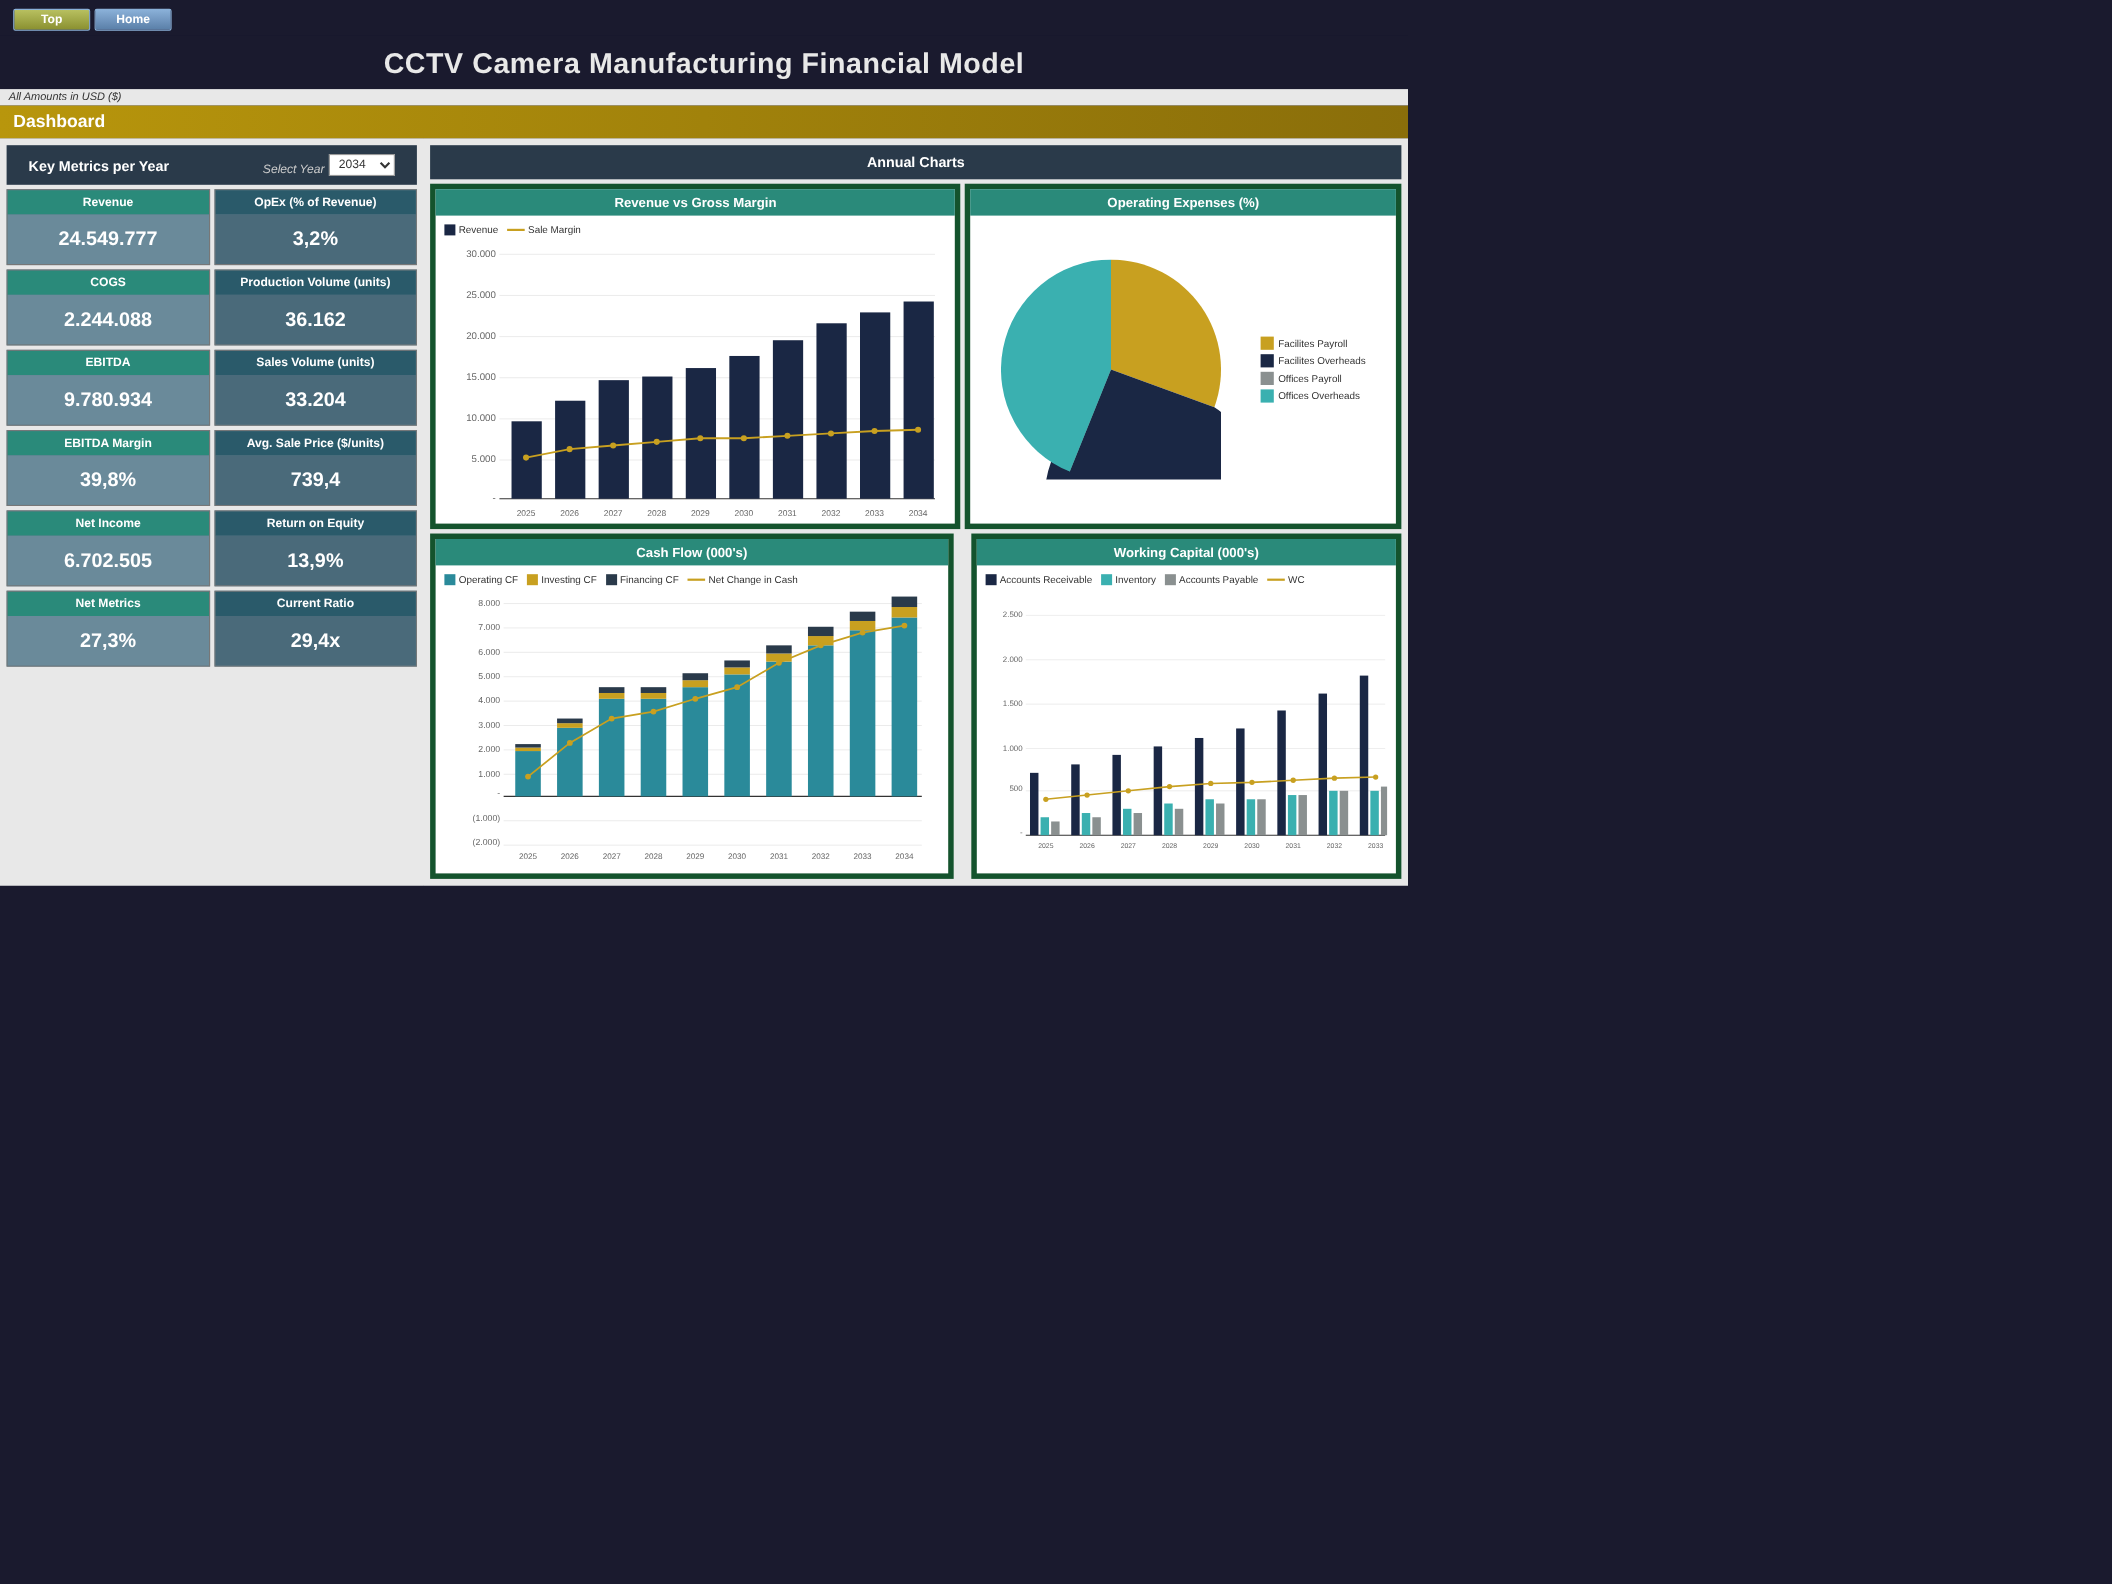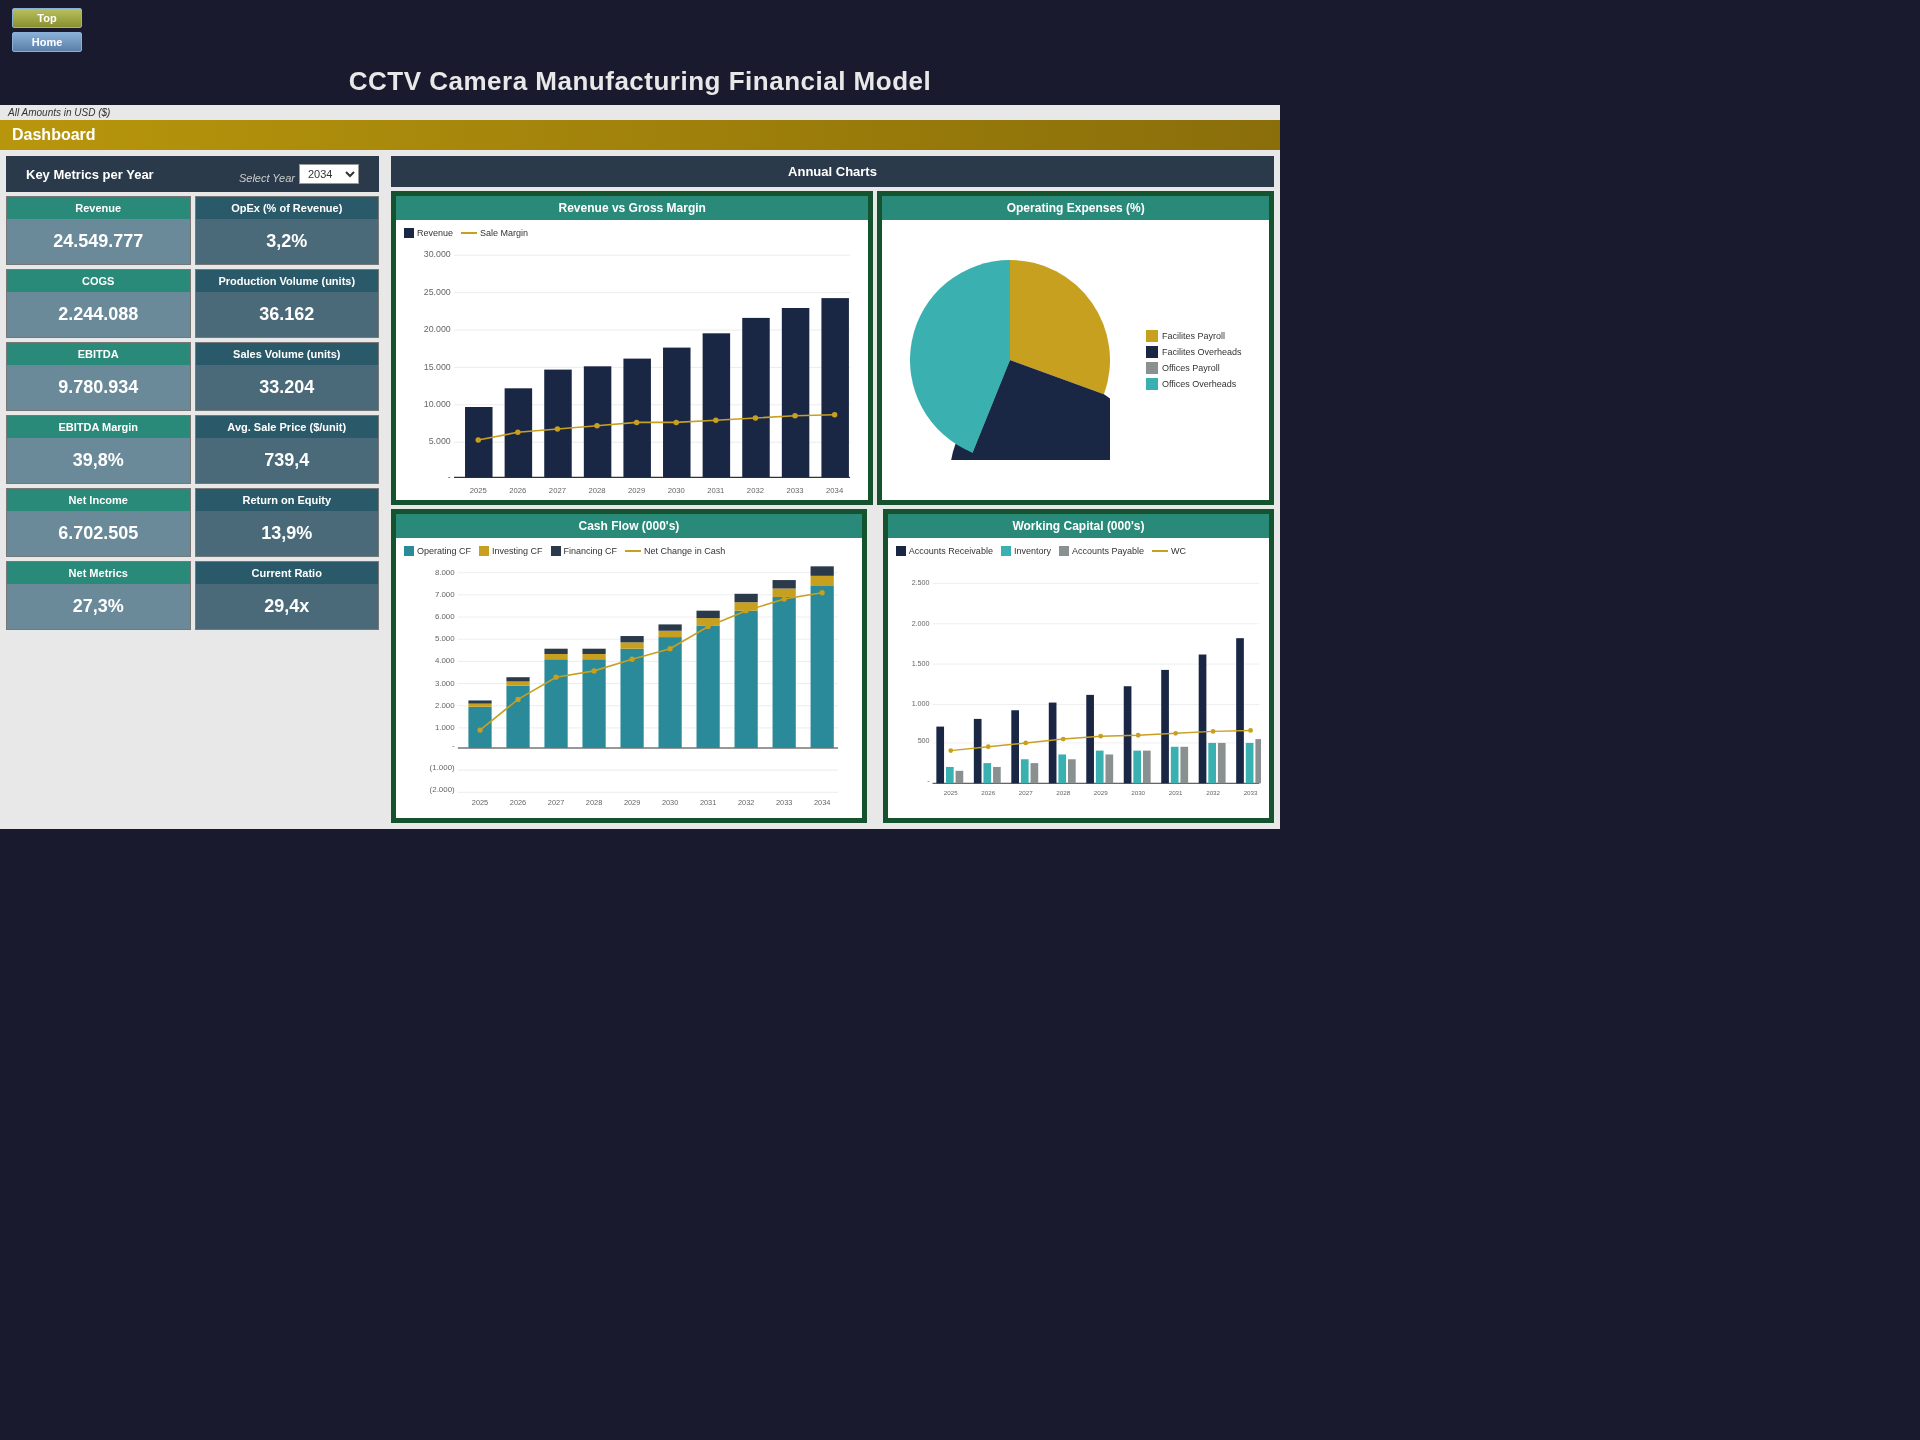--- a/index.html
+++ b/index.html
@@ -9,21 +9,21 @@
       color: #fff;
       width: 1280px;
       min-height: 960px;
     }
 
     
     .top-nav {
       background: #1a1a2e;
       padding: 8px 12px 4px;
       display: flex;
-      flex-direction: column;
+      flex-direction: row;
       gap: 4px;
     }
     .nav-btn {
       background: linear-gradient(to bottom, #7a9fd4, #4a6fa5);
       border: 1px solid #8ab0d8;
       color: #fff;
       font-size: 11px;
       font-weight: bold;
       padding: 3px 14px;
       cursor: pointer;
@@ -310,21 +310,21 @@
         <div class="metric-card-value dark">33.204</div>
       </div>
     </div>
 
     <div class="metric-row">
       <div class="metric-card">
         <div class="metric-card-label">EBITDA Margin</div>
         <div class="metric-card-value">39,8%</div>
       </div>
       <div class="metric-card">
-        <div class="metric-card-label dark">Avg. Sale Price ($/unit)</div>
+        <div class="metric-card-label dark">Avg. Sale Price ($/units)</div>
         <div class="metric-card-value dark">739,4</div>
       </div>
     </div>
 
     <div class="metric-row">
       <div class="metric-card">
         <div class="metric-card-label">Net Income</div>
         <div class="metric-card-value">6.702.505</div>
       </div>
       <div class="metric-card">

